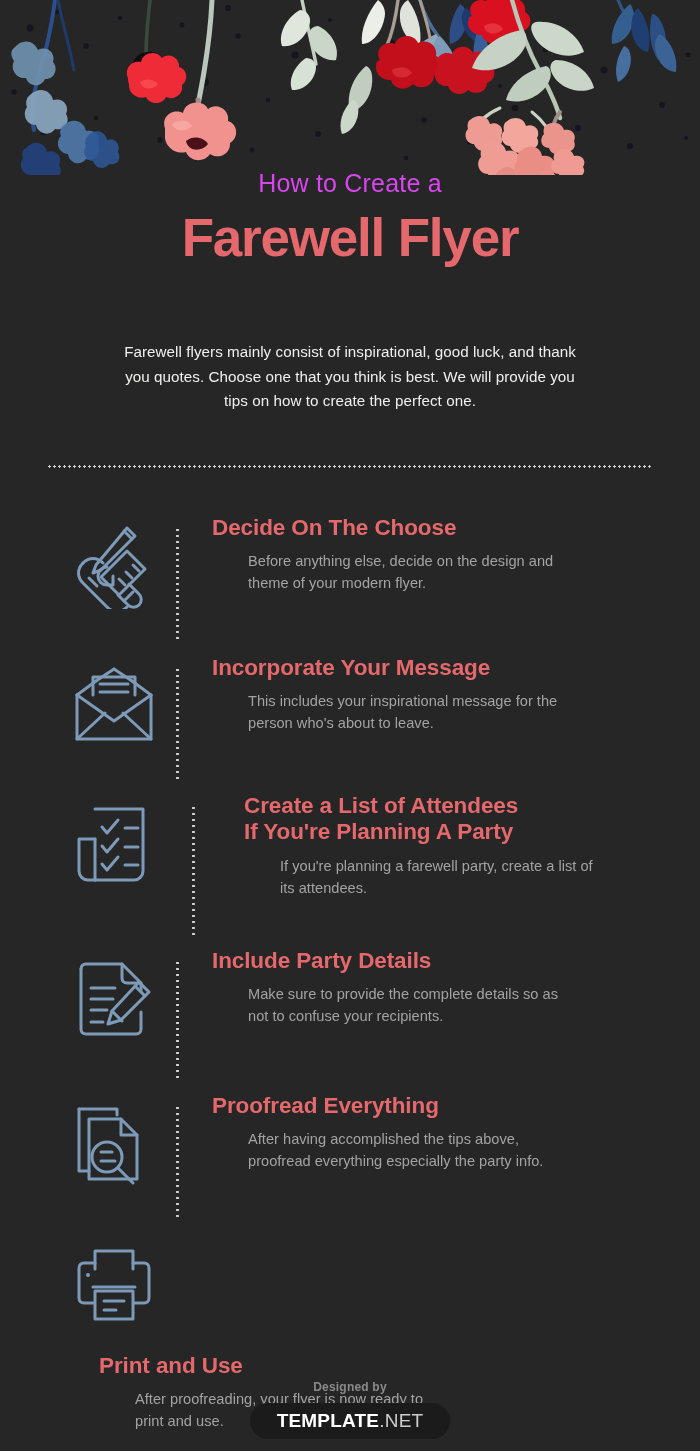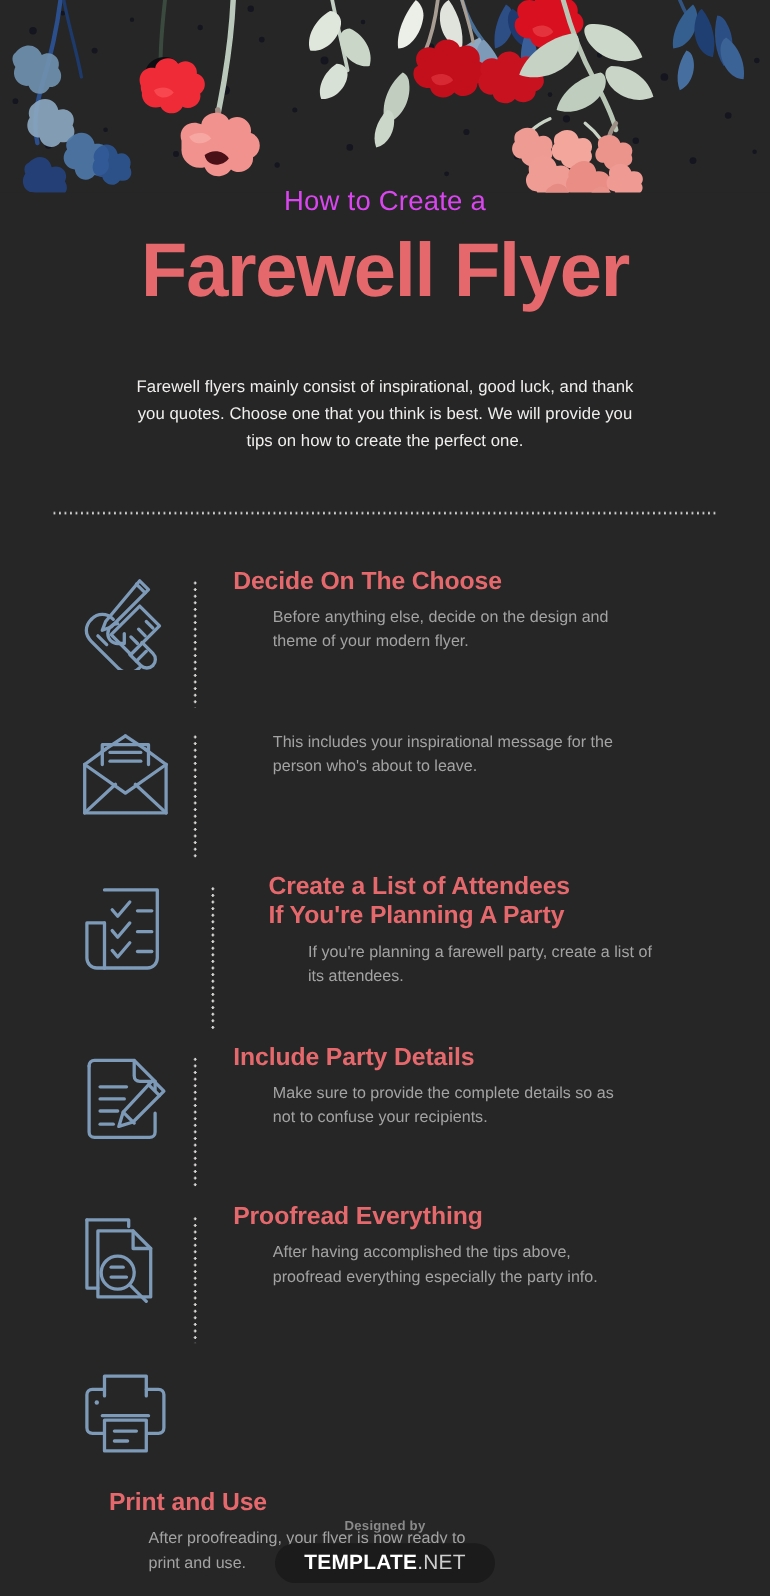--- a/index.html
+++ b/index.html
@@ -41,21 +41,21 @@
   }
   .eyebrow {
     font-size: 25px;
     letter-spacing: 0.2px;
     color: #d946ef;
     line-height: 1.25;
     font-weight: 400;
   }
   .headline {
     margin-top: 10px;
-    font-size: 69px;
+    font-size: 53px;
     font-weight: 700;
     color: #e5696c;
     letter-spacing: -1.2px;
     line-height: 1.08;
   }
 
   .intro {
     position: absolute;
     top: 340px;
     left: 118px;
@@ -344,20 +344,21 @@
           <path d="M6 32 L43 58 L80 32"></path>
           <path d="M6 32 L25 18"></path>
             <path d="M80 32 L61 18"></path>
           <path d="M6 32 v44 h74 V32"></path>
           <path d="M6 76 L34 50"></path>
             <path d="M80 76 L52 50"></path>
         </svg>
       </div>
       <div class="step-rule"></div>
       <div class="step-text">
+        <div class="step-title">Incorporate Your Message</div>
         <div class="step-body">This includes your inspirational message for the person who's about to leave.</div>
       </div>
     </div>
 
     <div class="step" style="height:155px;gap:16px;">
       <div class="step-icon">
         <svg width="86" height="86" viewBox="0 0 86 86" fill="none" stroke="#7d9ab8" stroke-width="3" stroke-linecap="round" stroke-linejoin="round">
           <path d="M24 8 h48 v62 c0 5-4 9-9 9 H24"></path>
           <path d="M24 79 H17 c-5 0-9-4-9-9 V38 h16"></path>
           <path d="M24 38 v41"></path>

